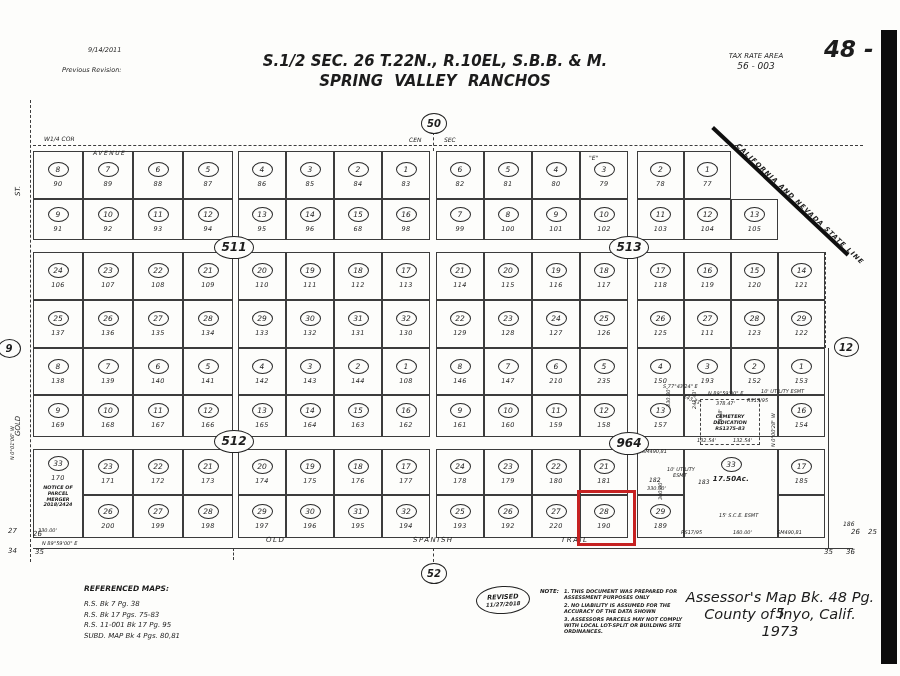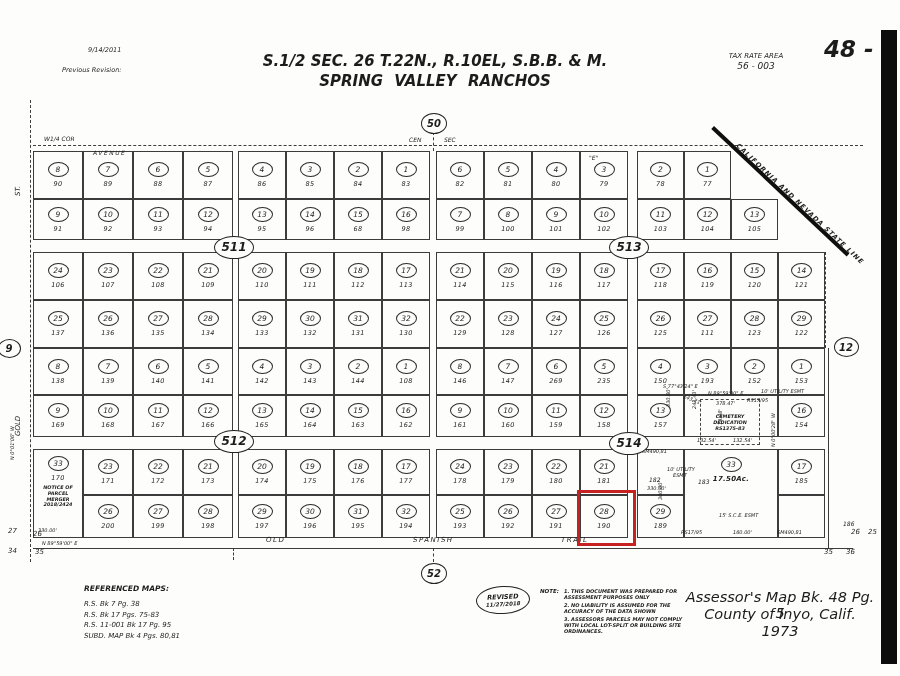--- a/index.html
+++ b/index.html
@@ -331,21 +331,21 @@
     <div class="cell" style="left: 436px; top: 348px; width: 48px; height: 47px; z-index: 2;">
       <span class="pc">8</span>
       <span class="pn">146</span>
     </div>
     <div class="cell" style="left: 484px; top: 348px; width: 48px; height: 47px; z-index: 2;">
       <span class="pc">7</span>
       <span class="pn">147</span>
     </div>
     <div class="cell" style="left: 532px; top: 348px; width: 48px; height: 47px; z-index: 2;">
       <span class="pc">6</span>
-      <span class="pn">269</span>
+      <span class="pn">210</span>
     </div>
     <div class="cell" style="left: 580px; top: 348px; width: 48px; height: 47px; z-index: 2;">
       <span class="pc">5</span>
       <span class="pn">235</span>
     </div>
     <div class="cell" style="left: 637px; top: 348px; width: 47px; height: 47px; z-index: 2;">
       <span class="pc">4</span>
       <span class="pn">150</span>
     </div>
     <div class="cell" style="left: 684px; top: 348px; width: 47px; height: 47px; z-index: 2;">
@@ -495,21 +495,21 @@
     <div class="cell" style="left: 436px; top: 495px; width: 48px; height: 43px; z-index: 2;">
       <span class="pc">25</span>
       <span class="pn">193</span>
     </div>
     <div class="cell" style="left: 484px; top: 495px; width: 48px; height: 43px; z-index: 2;">
       <span class="pc">26</span>
       <span class="pn">192</span>
     </div>
     <div class="cell" style="left: 532px; top: 495px; width: 48px; height: 43px; z-index: 2;">
       <span class="pc">27</span>
-      <span class="pn">191</span>
+      <span class="pn">220</span>
     </div>
     <div class="cell" style="left: 580px; top: 495px; width: 48px; height: 43px; z-index: 2;">
       <span class="pc">28</span>
       <span class="pn">190</span>
     </div>
     <div class="cell" style="left: 637px; top: 495px; width: 47px; height: 43px; z-index: 2;">
       <span class="pc">29</span>
       <span class="pn">189</span>
     </div>
     <div class="cell" style="left: 684px; top: 395px; width: 94px; height: 42px; z-index: 2;"></div>
@@ -534,21 +534,21 @@
       <div>DEDICATION</div>
       <div>RS1375-83</div>
     </div>
     <div class="marker" style="left: 421px; top: 112.5px; width: 24px; height: 19px; font-size: 10px;">50</div>
     <div class="marker" style="left: 421px; top: 562.5px; width: 24px; height: 19px; font-size: 10px;">52</div>
     <div class="marker" style="left: -2.5px; top: 338.5px; width: 21px; height: 17px; font-size: 10px;">9</div>
     <div class="marker" style="left: 833.5px; top: 337px; width: 23px; height: 18px; font-size: 10px;">12</div>
     <div class="marker" style="left: 214px; top: 235.5px; width: 38px; height: 21px; font-size: 12px;">511</div>
     <div class="marker" style="left: 609px; top: 235.5px; width: 38px; height: 21px; font-size: 12px;">513</div>
     <div class="marker" style="left: 214px; top: 429.5px; width: 38px; height: 21px; font-size: 12px;">512</div>
-    <div class="marker" style="left: 609px; top: 431.5px; width: 38px; height: 21px; font-size: 12px;">514</div>
+    <div class="marker" style="left: 609px; top: 431.5px; width: 38px; height: 21px; font-size: 12px;">964</div>
     <div class="ann" style="left: 44px; top: 135px; font-size: 6px;">W1/4 COR</div>
     <div class="ann" style="left: 93px; top: 149px; font-size: 6px; letter-spacing: 1.5px;">AVENUE</div>
     <div class="ann" style="left: 409px; top: 136px; font-size: 6px;">CEN</div>
     <div class="ann" style="left: 444px; top: 136px; font-size: 6px;">SEC</div>
     <div class="ann" style="left: 589px; top: 154px; font-size: 6px;">"E"</div>
     <div class="ann" style="left: 14px; top: 196px; font-size: 7px; transform: rotate(-90deg); transform-origin: 0px 0px;">ST.</div>
     <div class="ann" style="left: 14px; top: 436px; font-size: 7px; transform: rotate(-90deg); transform-origin: 0px 0px;">GOLD</div>
     <div class="ann" style="left: 9px; top: 460px; font-size: 5px; transform: rotate(-90deg); transform-origin: 0px 0px;">N 0°01'06" W</div>
     <div class="ann" style="left: 266px; top: 536px; font-size: 7px; letter-spacing: 1.5px;">OLD</div>
     <div class="ann" style="left: 413px; top: 536px; font-size: 7px; letter-spacing: 1.5px;">SPANISH</div>

